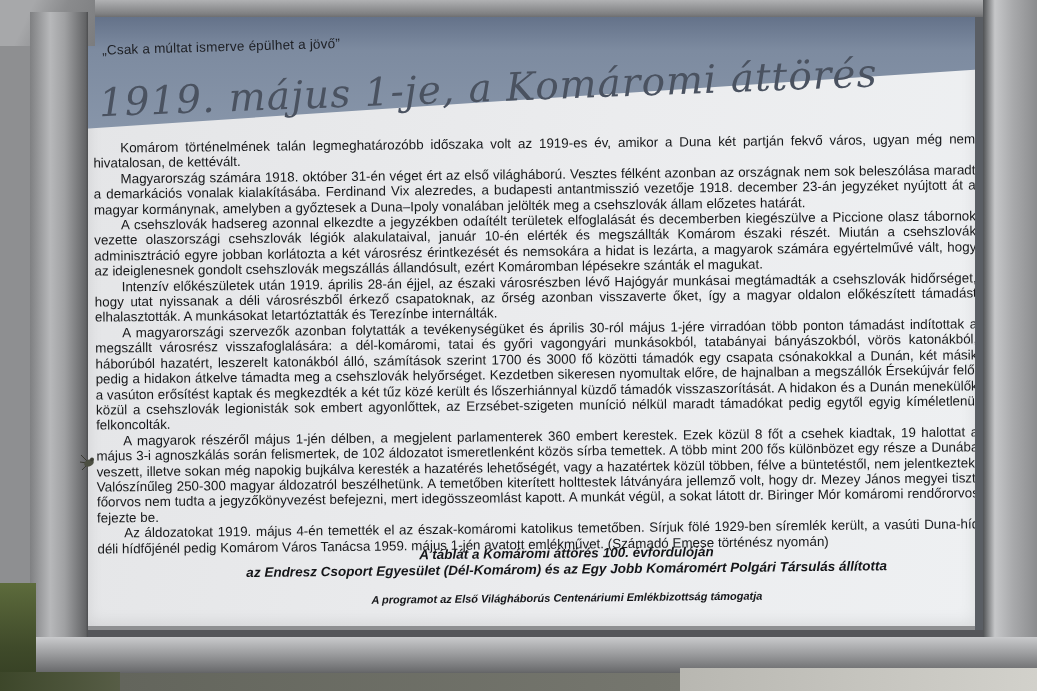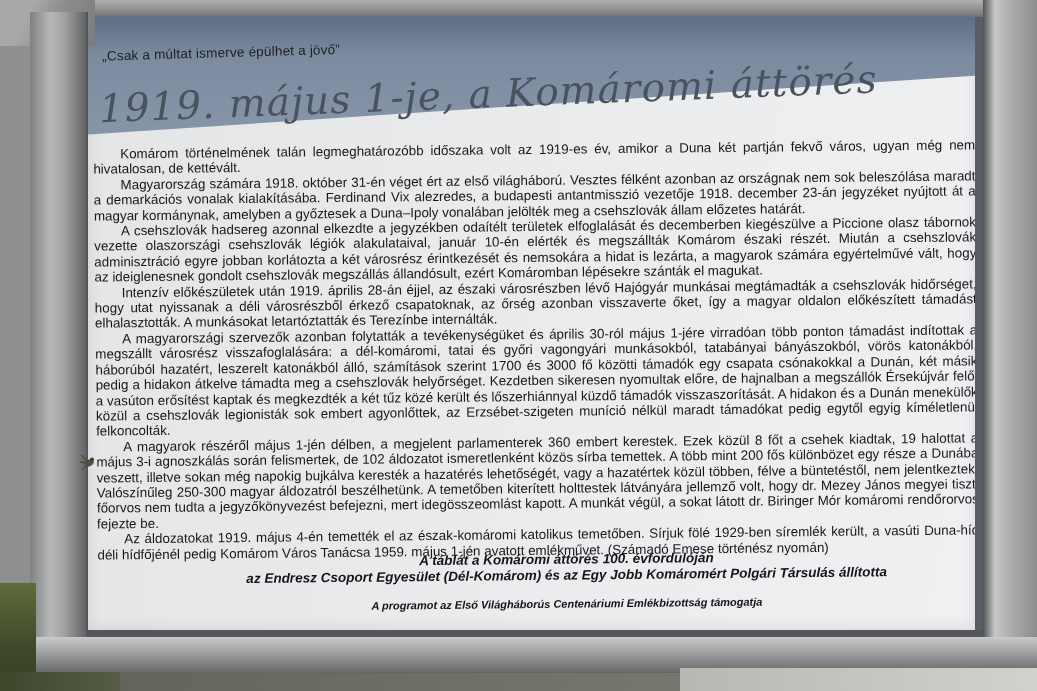--- a/index.html
+++ b/index.html
@@ -46,21 +46,21 @@
   .ground-bottom-shadow{
     position:absolute;left:120px;top:673px;width:560px;height:18px;
     background:linear-gradient(90deg,#63655c,#76776f);
   }
   .ground-bottom-right{
     position:absolute;left:680px;top:668px;width:357px;height:23px;
     background:linear-gradient(90deg,#b8b7b1,#d2d1cb);
   }
   
   .sheet{
-    position:absolute;left:85px;top:16px;width:893px;height:616px;
+    position:absolute;left:85px;top:10px;width:893px;height:616px;
     background:linear-gradient(100deg,#e4e5e7,#ebecee 55%,#eef0f2);
     box-shadow:inset 0 0 18px rgba(0,0,0,.12);
   }
   .sheet::before{ 
     content:"";position:absolute;left:0;top:0;width:100%;height:135px;
     background:linear-gradient(#5f6d85,#7d8ba0 30%,#8997ab);
     clip-path:polygon(0 0,100% 0,100% 44%,0 88%);
   }
   .sheet-content{position:absolute;left:0;top:0;width:100%;height:100%;transform:rotate(-0.6deg);}
   .quote{

